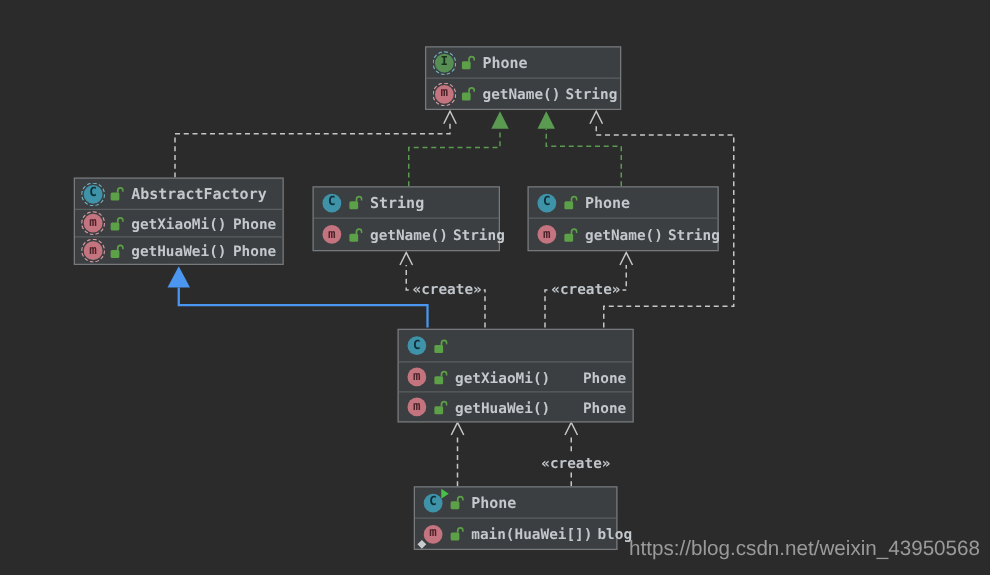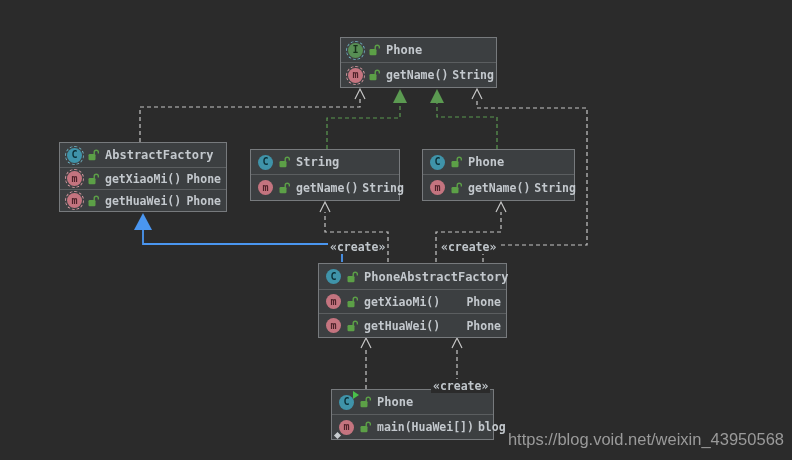--- a/index.html
+++ b/index.html
@@ -45,21 +45,21 @@
   .disc.cls{background:var(--class-icon);color:#0c3038;}
   .disc.itf{background:var(--interface-icon);color:#17301b;}
   .disc.mth{background:var(--method-icon);color:#4e2229;}
   .play{position:absolute;top:-3px;right:-4px;width:0;height:0;
         border-left:6px solid var(--play);border-top:4px solid transparent;border-bottom:4px solid transparent;}
   .diamond{position:absolute;left:-3px;bottom:-2px;width:5px;height:5px;background:var(--static-marker);
            transform:rotate(45deg);}
   .lock{color:var(--lock);display:flex;flex:none;align-items:center;}
 
   .edge-label{position:absolute;z-index:2;background:var(--canvas);color:#bfc5ca;
-              font-size:11.5px;font-weight:bold;padding:0 2px;white-space:nowrap;margin-top:16px;}
+              font-size:11.5px;font-weight:bold;padding:0 2px;white-space:nowrap;}
   .watermark{position:absolute;z-index:3;right:8px;top:430px;color:var(--watermark);
              font-family:"Liberation Sans","DejaVu Sans",sans-serif;font-size:16.5px;}
 </style>
 </head>
 <body>
 
 <div class="canvas">
 
   <svg class="edges" width="792" height="460">
 
@@ -220,21 +220,20 @@
     <div class="hdr">
       <span class="ring">
           <span class="disc cls">C</span>
         </span>
       <span class="lock">
           <svg width="11" height="12" viewBox="0 0 11 12">
             <path d="M6.2 5.2 V3.4 a2.1 2.1 0 0 1 4.2 0 v1" fill="none" stroke="currentColor" stroke-width="1.4"></path>
             <rect x="0.5" y="5" width="7" height="6.3" rx="1.2" fill="currentColor"></rect>
           </svg>
         </span>
-      <span class="title">PhoneAbstractFactory</span>
     </div>
     <div class="row">
       <span class="ring">
           <span class="disc mth">m</span>
         </span>
       <span class="lock">
           <svg width="11" height="12" viewBox="0 0 11 12">
             <path d="M6.2 5.2 V3.4 a2.1 2.1 0 0 1 4.2 0 v1" fill="none" stroke="currentColor" stroke-width="1.4"></path>
             <rect x="0.5" y="5" width="7" height="6.3" rx="1.2" fill="currentColor"></rect>
           </svg>
@@ -284,14 +283,14 @@
         </span>
       <span class="sig">main(HuaWei[])</span>
       <span class="ret">blog</span>
     </div>
   </div>
 
   <div class="edge-label" style="left:328px;top:224px;">«create»</div>
   <div class="edge-label" style="left:439px;top:224px;">«create»</div>
   <div class="edge-label" style="left:431px;top:363px;">«create»</div>
 
-  <div class="watermark">https://blog.void.net/weixin_43950568</div>
+  <div class="watermark">https://blog.csdn.net/weixin_43950568</div>
 </div>
 
 </body></html>

